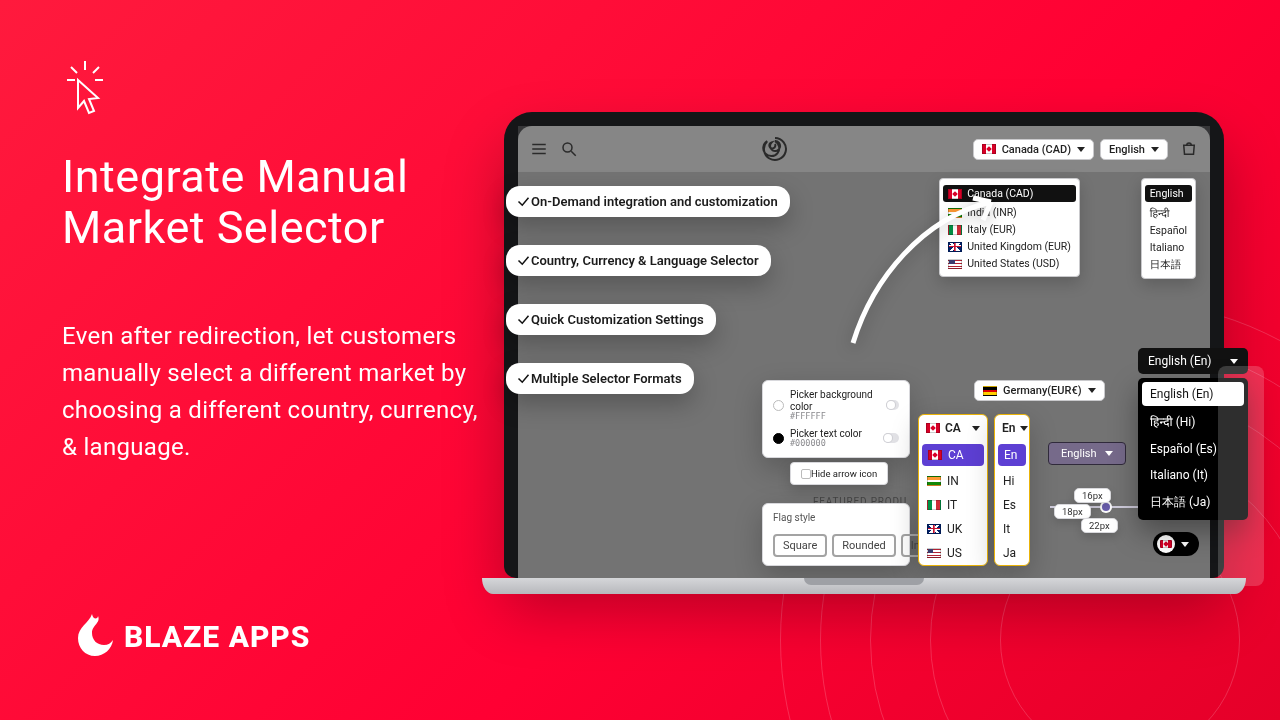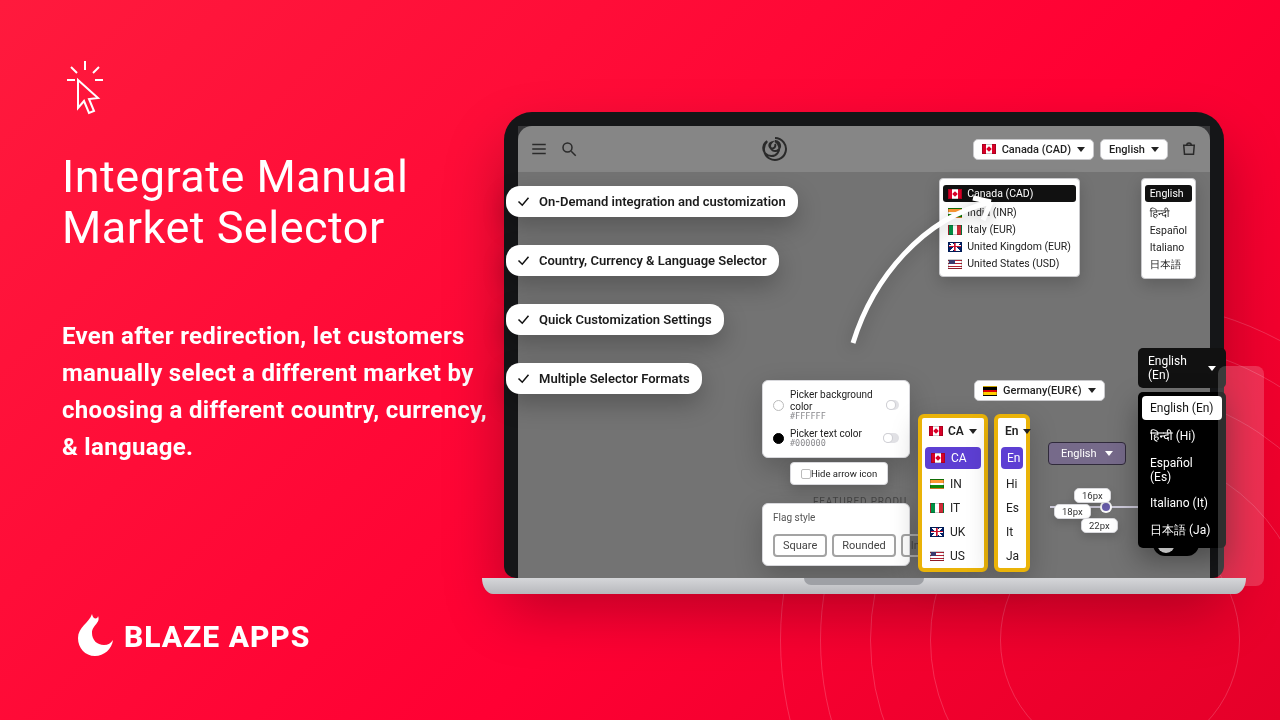--- a/index.html
+++ b/index.html
@@ -11,21 +11,21 @@
   .globe .c1{inset:0}
   .globe .c2{inset:40px 40px}
   .globe .c3{inset:90px 90px}
   .globe .c4{inset:150px 150px}
   .globe .c5{inset:220px 220px}
 
   
   .left{position:absolute;left:62px;top:58px;width:430px}
   .cursor-icon{width:46px;height:62px;margin-bottom:28px;stroke:#fff;stroke-width:2;fill:none}
   h1{font-size:45px;font-weight:400;line-height:1.13;letter-spacing:.5px;margin-bottom:64px}
-  .desc{font-size:24px;line-height:1.55;font-weight:700;letter-spacing:.3px}
+  .desc{font-size:24px;line-height:1.55;font-weight:400;letter-spacing:.3px}
 
   .brand{position:absolute;left:78px;bottom:62px;display:flex;align-items:center;gap:6px;font-weight:800;font-size:30px;letter-spacing:1px}
   .brand svg{width:40px;height:44px;fill:#fff}
 
   
   .laptop{position:absolute;right:56px;top:112px;width:720px}
   .bezel{background:#151618;border-radius:28px 28px 12px 12px;padding:14px 14px 0 14px;box-shadow:0 30px 60px rgba(0,0,0,.28)}
   .screen{background:#737373;border-radius:14px 14px 0 0;height:452px;position:relative;overflow:visible}
   .base{height:16px;background:linear-gradient(#d5d6d9,#b7b8bc);border-radius:0 0 18px 18px/0 0 26px 26px;margin:0 -22px;position:relative}
   .base::after{content:"";position:absolute;left:50%;top:0;transform:translateX(-50%);width:120px;height:7px;background:#9ea0a5;border-radius:0 0 8px 8px}
@@ -61,21 +61,21 @@
      linear-gradient(#fff,#fff) center/26% 100% no-repeat}
   .flag.uk::after{content:"";position:absolute;inset:0;background:
      linear-gradient(#c8102e,#c8102e) center/100% 14% no-repeat,
      linear-gradient(#c8102e,#c8102e) center/14% 100% no-repeat}
   .flag.us{background:repeating-linear-gradient(#b22234 0 1.4px,#fff 1.4px 2.8px);position:relative}
   .flag.us::after{content:"";position:absolute;left:0;top:0;width:45%;height:55%;background:#3c3b6e}
   .flag.de{background:linear-gradient(#000 33%,#dd0000 33% 66%,#ffce00 66%)}
 
   
   .chips{position:absolute;left:-12px;top:60px;display:flex;flex-direction:column;gap:28px}
-  .chip{background:#fff;color:#1b1b1b;border-radius:14px;padding:8px 12px 8px 10px;font-size:13px;font-weight:600;display:flex;align-items:center;gap:8px;box-shadow:0 10px 24px rgba(0,0,0,.25);align-self:flex-start;white-space:nowrap}
+  .chip{background:#fff;color:#1b1b1b;border-radius:14px;padding:8px 12px 8px 10px;font-size:13px;font-weight:600;display:flex;align-items:center;box-shadow:0 10px 24px rgba(0,0,0,.25);align-self:flex-start;white-space:nowrap}
   .chip svg{width:15px;height:15px;stroke:#111;stroke-width:2.4;fill:none}
 
   
   .arrow{position:absolute;left:315px;top:62px;width:180px;height:160px;stroke:#fff;stroke-width:5;fill:none;filter:drop-shadow(0 4px 8px rgba(0,0,0,.25))}
 
   
   .panel{background:#fff;border:1px solid #d8d8dc;border-radius:6px;box-shadow:0 10px 28px rgba(0,0,0,.22);color:#222;font-size:10px}
   .picker-panel{position:absolute;left:244px;top:254px;width:148px;padding:8px 10px}
   .picker-panel .prow{display:flex;align-items:center;gap:6px;margin-bottom:6px}
   .picker-panel .sw{width:11px;height:11px;border-radius:50%;border:1px solid #bbb;background:#fff;flex:0 0 auto}
@@ -86,21 +86,21 @@
   .picker-panel .tog::after{content:"";position:absolute;width:8px;height:8px;background:#fff;border-radius:50%;top:1px;left:1px;box-shadow:0 0 0 1px #cfcfd4}
   .hide-arrow{margin:6px auto 0;background:#fff;border:1px solid #d8d8dc;border-radius:4px;padding:5px 10px;font-size:9.5px;display:flex;align-items:center;gap:0;width:max-content;box-shadow:0 6px 14px rgba(0,0,0,.15);color:#222}
   .hide-arrow .cb{width:10px;height:10px;border:1px solid #bbb;border-radius:2px}
 
   .flagstyle-panel{position:absolute;left:244px;top:377px;width:148px;padding:8px 10px}
   .flagstyle-panel .fs-title{font-size:10px;color:#555;margin-bottom:11px}
   .segbtns{display:flex;gap:5px}
   .segbtns span{font-size:11px;border:2px solid #a3a3a3;border-radius:4px;padding:3px 8px;color:#444}
 
   
-  .strip{position:absolute;background:#fff;border:4px solid #eab308;border-radius:6px;box-shadow:0 10px 28px rgba(0,0,0,.22);color:#222}
+  .strip{position:absolute;background:#fff;border:1px solid #eab308;border-radius:6px;box-shadow:0 10px 28px rgba(0,0,0,.22);color:#222}
   .strip .cell{display:flex;align-items:center;gap:6px;padding:5px 8px;font-size:12px}
   .country-strip{left:400px;top:288px;width:70px}
   .lang-strip{left:476px;top:288px;width:36px}
   .country-strip .cell.hl, .lang-strip .cell.hl{background:#5d3fd3;color:#fff;border-radius:4px;margin:3px;padding:4px 6px}
   .country-strip .head,.lang-strip .head{display:flex;align-items:center;gap:5px;padding:6px 7px;font-size:12px;font-weight:600}
 
   .germany-pill{position:absolute;left:456px;top:254px}
 
   .english-pill{position:absolute;left:530px;top:316px;background:#766a8a;border:1px solid #302a3b;color:#fff;border-radius:4px;padding:4px 12px;font-size:11px;display:flex;align-items:center;gap:8px}
 
@@ -110,21 +110,21 @@
   .px3{left:563px;top:392px}
   .px-line{position:absolute;left:532px;top:380px;width:92px;height:2px;background:#d0cddd}
   .px-dot{position:absolute;width:8px;height:8px;border-radius:50%;background:#6b5fb0;left:584px;top:377px;box-shadow:0 0 0 2px #fff}
 
   .black-toggle{position:absolute;left:635px;top:406px;background:#000;border-radius:999px;padding:3px 10px 3px 4px;display:flex;align-items:center;gap:6px}
   .black-toggle .fcircle{width:18px;height:18px;border-radius:50%;background:#fff;display:flex;align-items:center;justify-content:center}
   .black-toggle .fcircle .flag{width:12px;height:8px;border-radius:1px}
   .black-toggle .caret{border-top-color:#fff}
 
   
-  .big-lang{position:absolute;left:620px;top:222px;width:88px}
+  .big-lang{position:absolute;left:620px;top:222px;width:110px}
   .big-lang .bhead{background:#111;color:#fff;border-radius:5px;padding:6px 10px;font-size:12px;display:flex;align-items:center;justify-content:space-between;gap:8px;margin-bottom:4px}
   .big-lang .blist{background:#000;border-radius:5px;padding:4px;display:flex;flex-direction:column;gap:2px;box-shadow:0 12px 28px rgba(0,0,0,.35)}
   .big-lang .blist .it{padding:5px 8px;font-size:12px;color:#fff;border-radius:4px}
   .big-lang .blist .it.sel{background:#fff;color:#111}
 
   .pink-card{position:absolute;left:700px;top:240px;width:46px;height:220px;background:rgba(255,255,255,.18);border-radius:8px}
 
   .featured{position:absolute;left:295px;top:370px;font-size:10px;letter-spacing:.8px;color:rgba(30,30,30,.55)}
 </style>
 </head>

